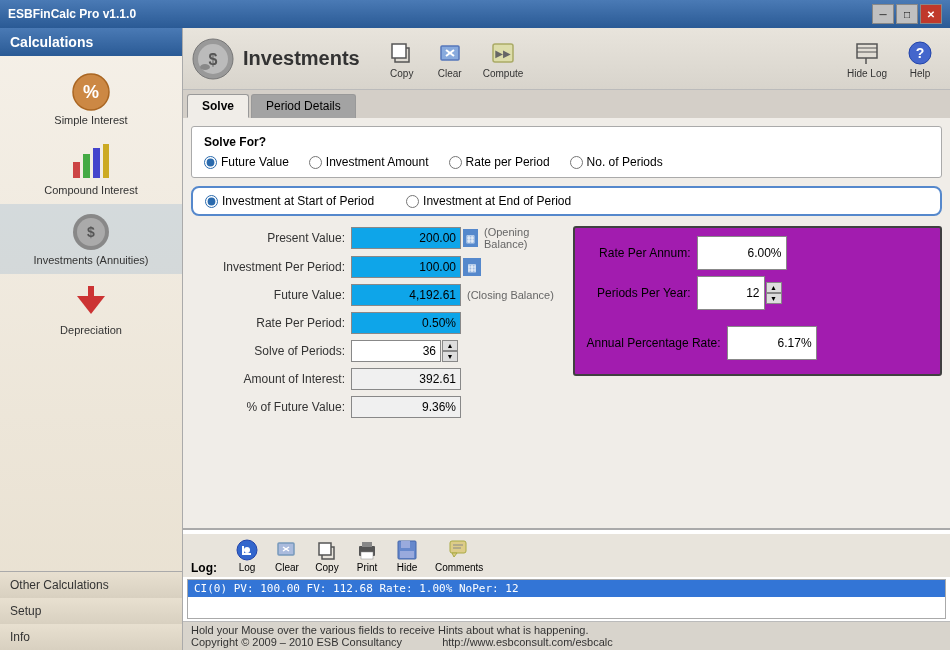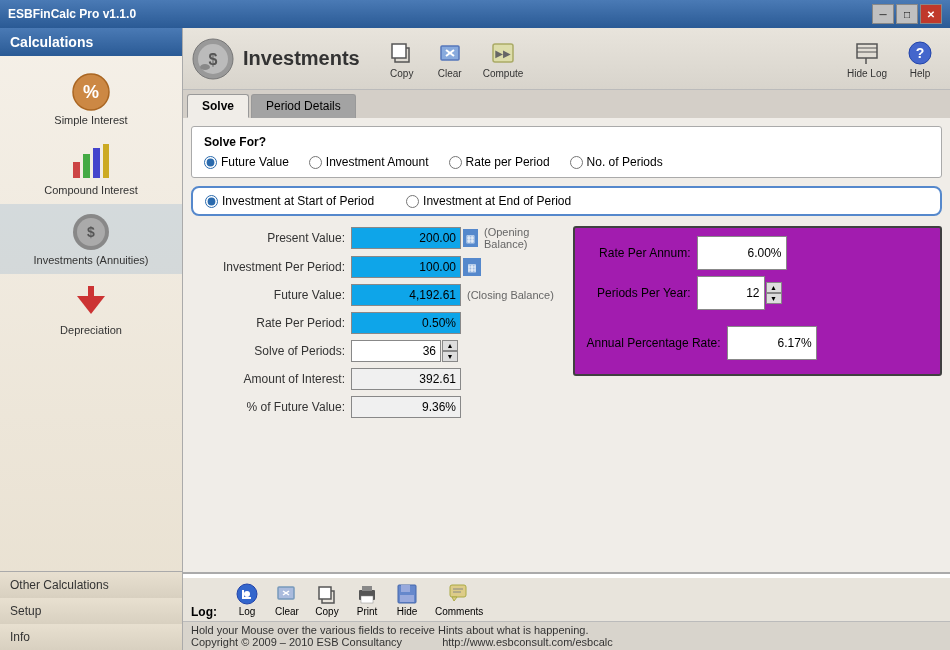--- a/index.html
+++ b/index.html
@@ -717,20 +717,23 @@
               <rect x="3" y="3" width="16" height="12" fill="#ddcc88" stroke="#aaaa44" stroke-width="1" rx="2"></rect>
               <polygon points="5,15 10,15 7,19" fill="#ddcc88" stroke="#aaaa44" stroke-width="1"></polygon>
               <line x1="6" y1="7" x2="16" y2="7" stroke="#888" stroke-width="1"></line>
               <line x1="6" y1="10" x2="14" y2="10" stroke="#888" stroke-width="1"></line>
             </svg>
           </div>
           <span class="log-btn-label">Comments</span>
         </div>
       </div>
 
+      <div class="log-list">
+        <div class="log-entry selected">CI(0) PV: 100.00 FV: 112.68 Rate: 1.00% NoPer: 12</div>
+      </div>
     </div>
 
     <div class="status-bar">
       <div>Hold your Mouse over the various fields to receive Hints about what is happening.</div>
       <div class="status-bar-line2">
         <span>Copyright © 2009 – 2010 ESB Consultancy</span>
         <span>http://www.esbconsult.com/esbcalc</span>
       </div>
     </div>
   </div>

